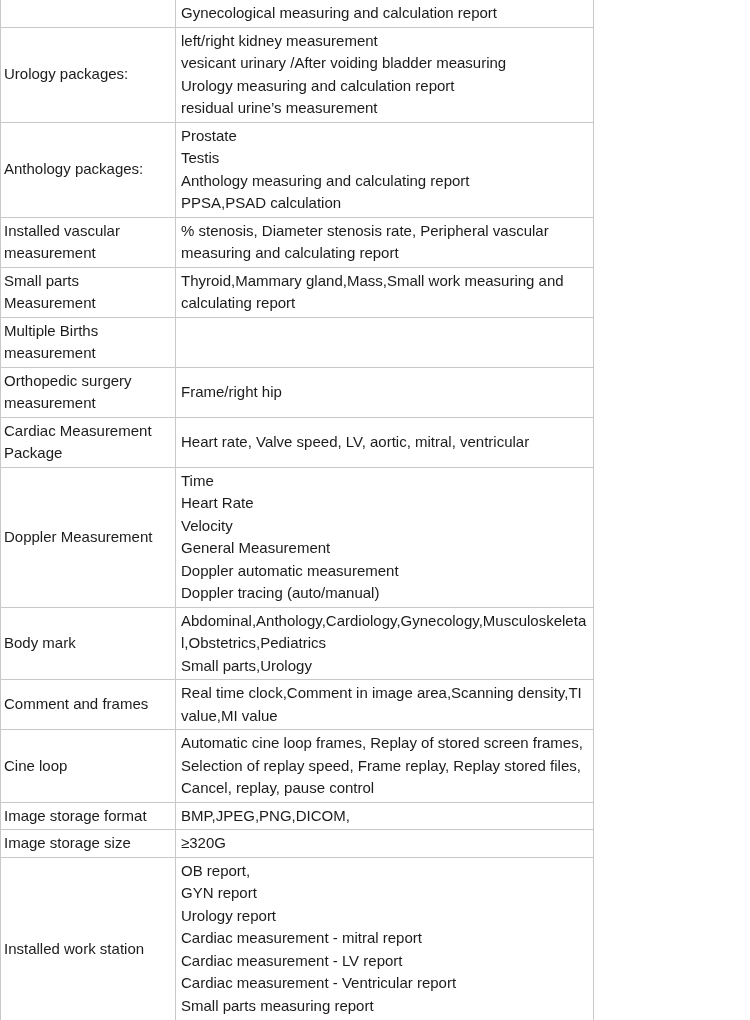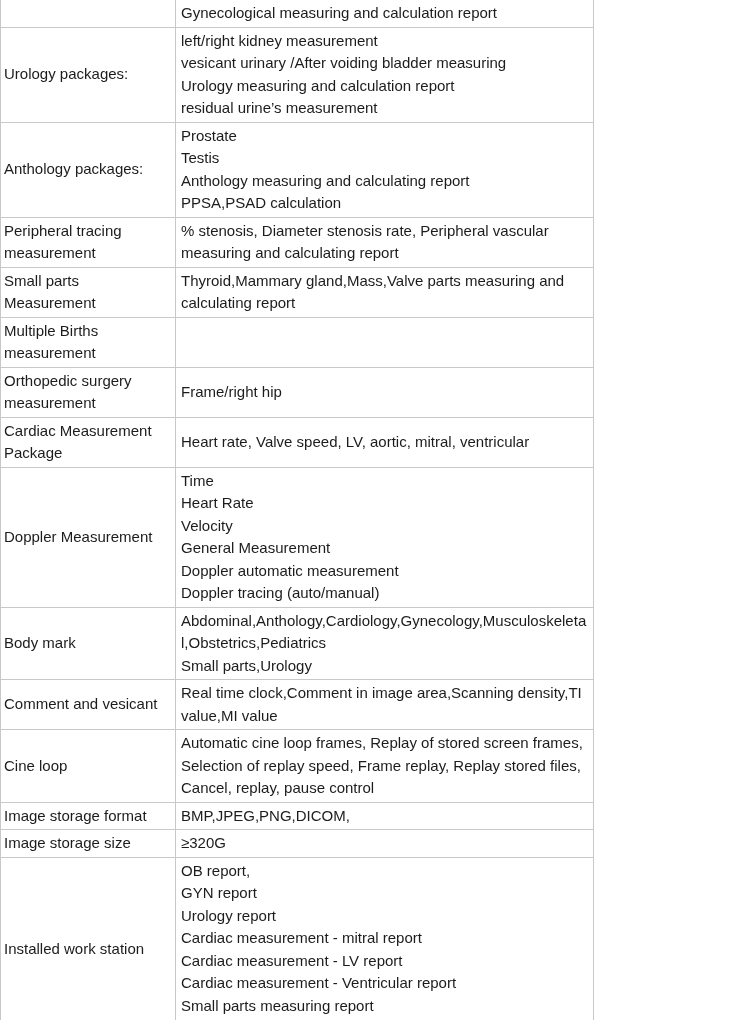--- a/index.html
+++ b/index.html
@@ -92,40 +92,40 @@
           <div class="line">Prostate</div>
           <div class="line">Testis</div>
           <div class="line">Anthology measuring and calculating report</div>
           <div class="line">PPSA,PSAD calculation</div>
         </div>
       </div>
     </div>
     <div class="row">
       <div class="cell label-cell">
         <div class="cell-inner">
-          <div class="line">Peripheral tracing</div>
+          <div class="line">Installed vascular</div>
           <div class="line">measurement</div>
         </div>
       </div>
       <div class="cell value-cell">
         <div class="cell-inner">
           <div class="line">% stenosis, Diameter stenosis rate, Peripheral vascular measuring and calculating report</div>
         </div>
       </div>
     </div>
     <div class="row">
       <div class="cell label-cell">
         <div class="cell-inner">
           <div class="line">Small parts</div>
           <div class="line">Measurement</div>
         </div>
       </div>
       <div class="cell value-cell">
         <div class="cell-inner">
-          <div class="line">Thyroid,Mammary gland,Mass,Valve parts measuring and calculating report</div>
+          <div class="line">Thyroid,Mammary gland,Mass,Small work measuring and calculating report</div>
         </div>
       </div>
     </div>
     <div class="row">
       <div class="cell label-cell">
         <div class="cell-inner">
           <div class="line">Multiple Births</div>
           <div class="line">measurement</div>
         </div>
       </div>
@@ -185,21 +185,21 @@
       <div class="cell value-cell">
         <div class="cell-inner">
           <div class="line">Abdominal,Anthology,Cardiology,Gynecology,Musculoskeletal,Obstetrics,Pediatrics</div>
           <div class="line">Small parts,Urology</div>
         </div>
       </div>
     </div>
     <div class="row">
       <div class="cell label-cell">
         <div class="cell-inner">
-          <div class="line">Comment and vesicant</div>
+          <div class="line">Comment and frames</div>
         </div>
       </div>
       <div class="cell value-cell">
         <div class="cell-inner">
           <div class="line">Real time clock,Comment in image area,Scanning density,TI value,MI value</div>
         </div>
       </div>
     </div>
     <div class="row">
       <div class="cell label-cell">

